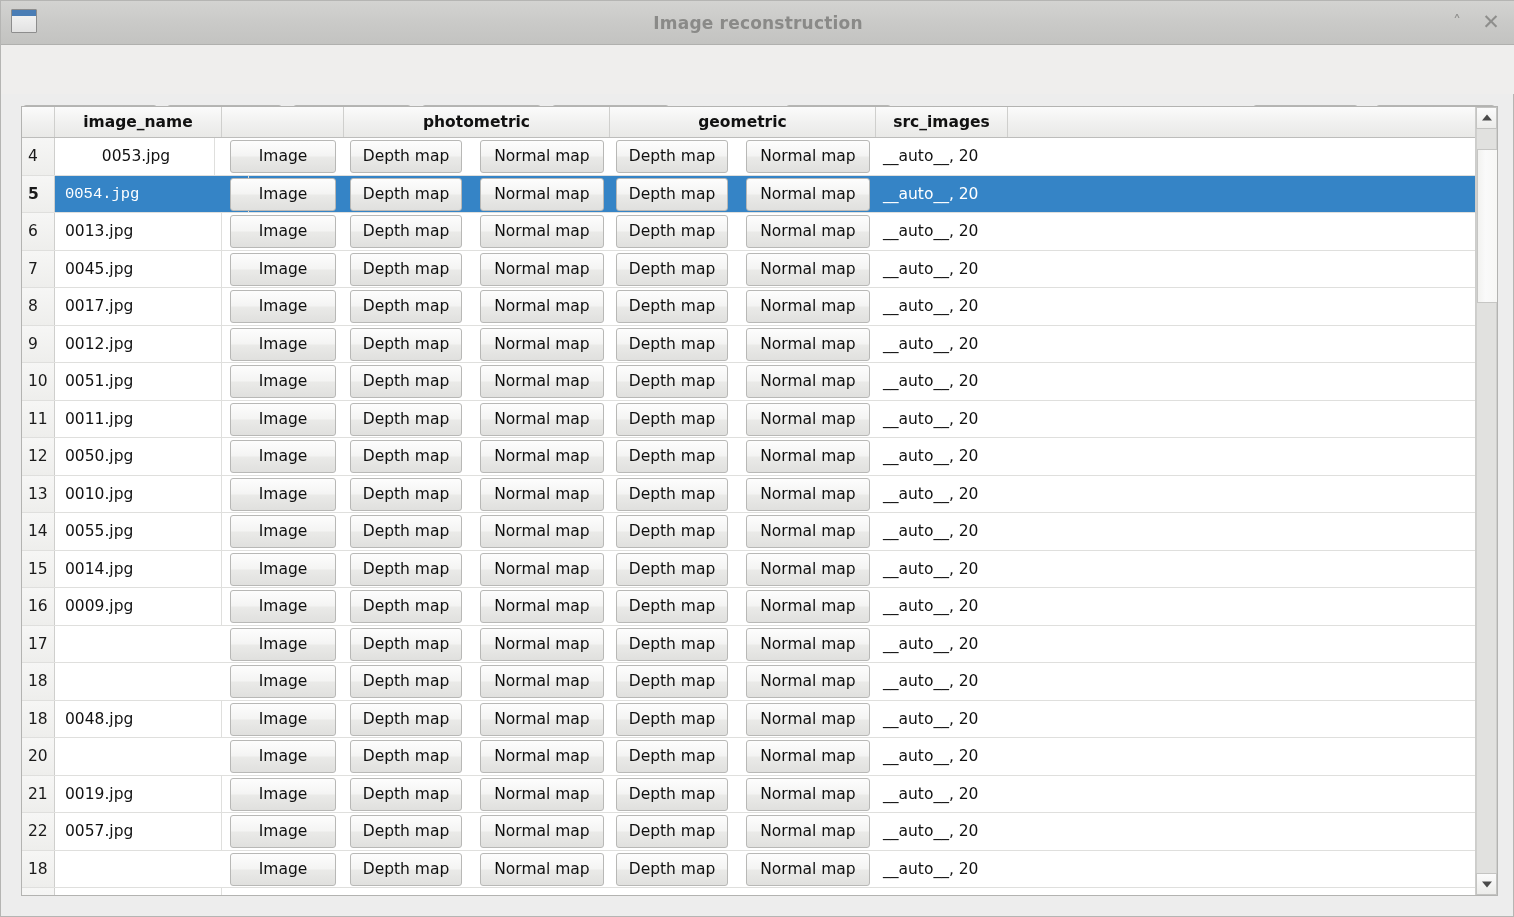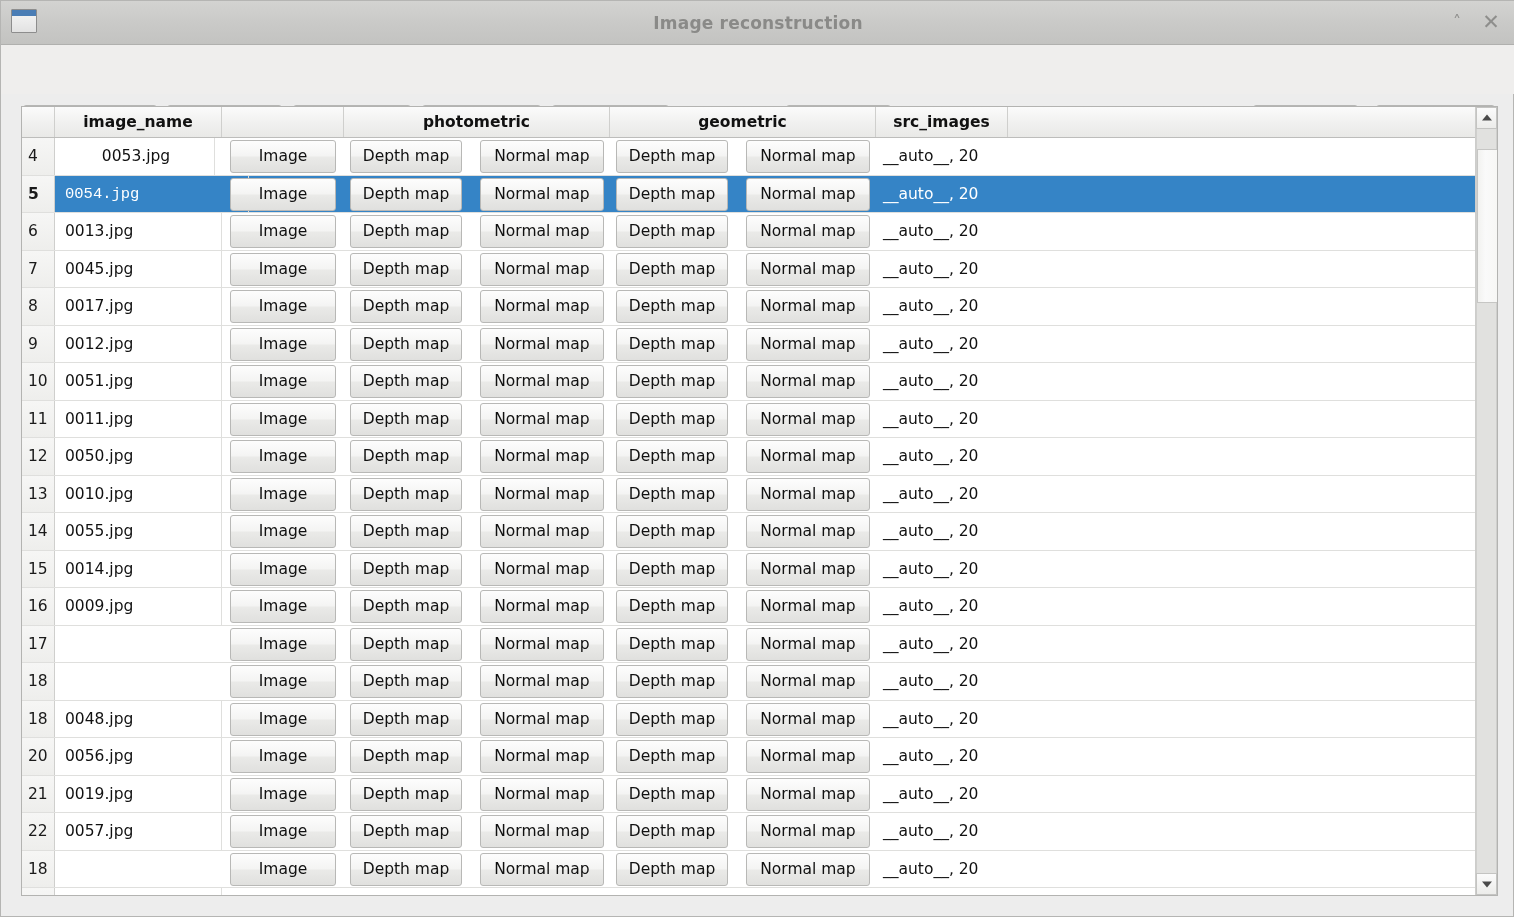--- a/index.html
+++ b/index.html
@@ -471,21 +471,20 @@
           <div class="cell namecell" style="left: 33px; width: 167px;">0048.jpg</div>
           <div class="cellbtn" style="left: 208px; width: 106px;">Image</div>
           <div class="cellbtn" style="left: 328px; width: 112px;">Depth map</div>
           <div class="cellbtn" style="left: 458px; width: 124px;">Normal map</div>
           <div class="cellbtn" style="left: 594px; width: 112px;">Depth map</div>
           <div class="cellbtn" style="left: 724px; width: 124px;">Normal map</div>
           <div class="cell srccell" style="left: 854px; width: 132px;">__auto__, 20</div>
         </div>
         <div class="row">
           <div class="cell idxcell">20</div>
-          <div class="cell namecell" style="left: 33px; width: 167px;">0056.jpg</div>
           <div class="cellbtn" style="left: 208px; width: 106px;">Image</div>
           <div class="cellbtn" style="left: 328px; width: 112px;">Depth map</div>
           <div class="cellbtn" style="left: 458px; width: 124px;">Normal map</div>
           <div class="cellbtn" style="left: 594px; width: 112px;">Depth map</div>
           <div class="cellbtn" style="left: 724px; width: 124px;">Normal map</div>
           <div class="cell srccell" style="left: 854px; width: 132px;">__auto__, 20</div>
         </div>
         <div class="row">
           <div class="cell idxcell">21</div>
           <div class="cell namecell" style="left: 33px; width: 167px;">0019.jpg</div>

